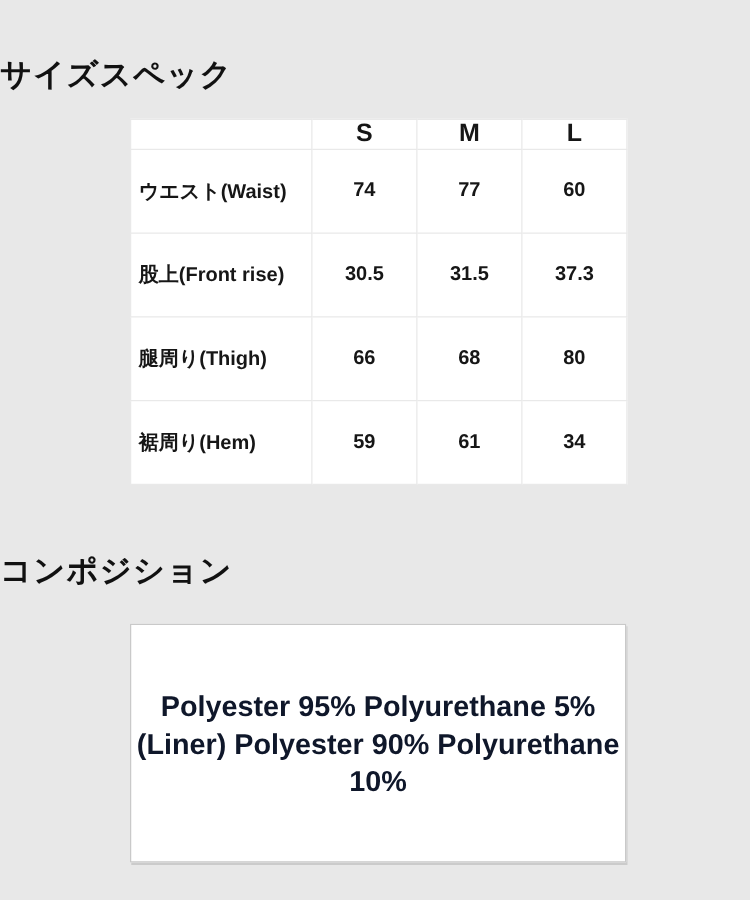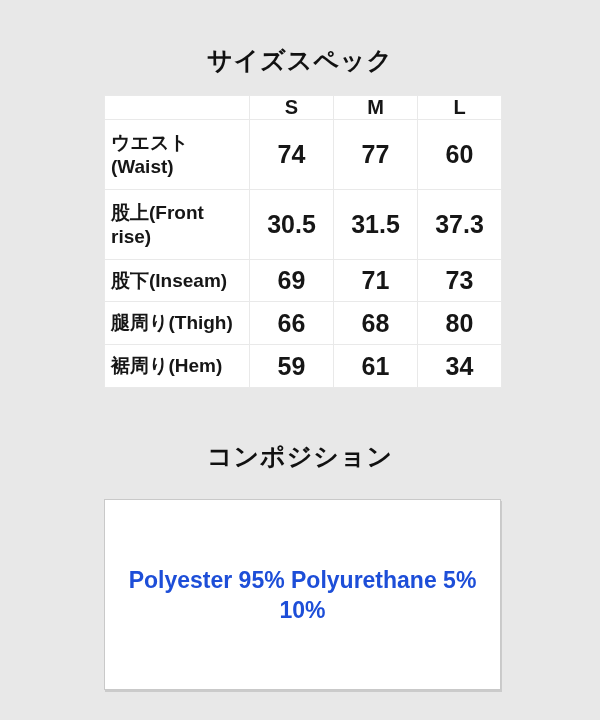--- a/index.html
+++ b/index.html
@@ -14,21 +14,20 @@
     height: 720px;
     background: #e8e8e8;
     overflow: hidden;
     color: #111;
   }
   .sec-title {
     position: absolute;
     left: 0;
     width: 600px;
     margin: 0;
-    text-align: center;
     font-size: 25px;
     line-height: 28px;
     font-weight: bold;
     color: #111;
     letter-spacing: 1px;
   }
   #size-title { top: 46px; }
   #comp-title { top: 445px; font-family: Liberation Mono, monospace; }
 
   table.size-table {
@@ -42,28 +41,28 @@
     table-layout: fixed;
   }
   table.size-table th,
   table.size-table td {
     border: 1px solid #e9e9e9;
     padding: 0;
     font-weight: bold;
     color: #161616;
     text-align: center;
     vertical-align: middle;
-    font-size: 25px;
+    font-size: 16px;
   }
   table.size-table col.c-label { width: 145px; }
   table.size-table col.c-size  { width: 84px; }
   table.size-table td.row-label {
     text-align: left;
     padding-left: 6px;
-    font-size: 19px;
+    font-size: 16px;
     letter-spacing: 0px;
   }
   table.size-table th { font-size: 20px; }
 
   .comp-box {
     position: absolute;
     left: 104px;
     top: 499px;
     width: 395px;
     height: 189px;
@@ -72,21 +71,21 @@
     box-shadow: 1px 2px 0 rgba(0,0,0,0.12);
     display: flex;
     flex-direction: column;
     justify-content: center;
     align-items: center;
   }
   .comp-line {
     font-size: 23px;
     line-height: 30px;
     font-weight: bold;
-    color: #1d4ed8;
+    color: #0f172a;
     text-align: center;
     white-space: nowrap;
   }
 </style>
 </head>
 <body>
 
 <div class="canvas">
 
   <h2 class="sec-title" id="size-title">サイズスペック</h2>
@@ -113,40 +112,35 @@
         <td>77</td>
         <td>60</td>
       </tr>
       <tr>
         <td class="row-label">股上(Front rise)</td>
         <td>30.5</td>
         <td>31.5</td>
         <td>37.3</td>
       </tr>
       <tr>
-        <td class="row-label">股下(Inseam)</td>
-        <td>69</td>
-        <td>71</td>
-        <td>73</td>
-      </tr>
-      <tr>
         <td class="row-label">腿周り(Thigh)</td>
         <td>66</td>
         <td>68</td>
         <td>80</td>
       </tr>
       <tr>
         <td class="row-label">裾周り(Hem)</td>
         <td>59</td>
         <td>61</td>
         <td>34</td>
       </tr>
     </tbody>
   </table>
 
   <h2 class="sec-title" id="comp-title">コンポジション</h2>
 
   <div class="comp-box">
     <div class="comp-line">Polyester 95% Polyurethane 5%</div>
+    <div class="comp-line">(Liner) Polyester 90% Polyurethane</div>
     <div class="comp-line">10%</div>
   </div>
 
 </div>
 
 </body></html>

